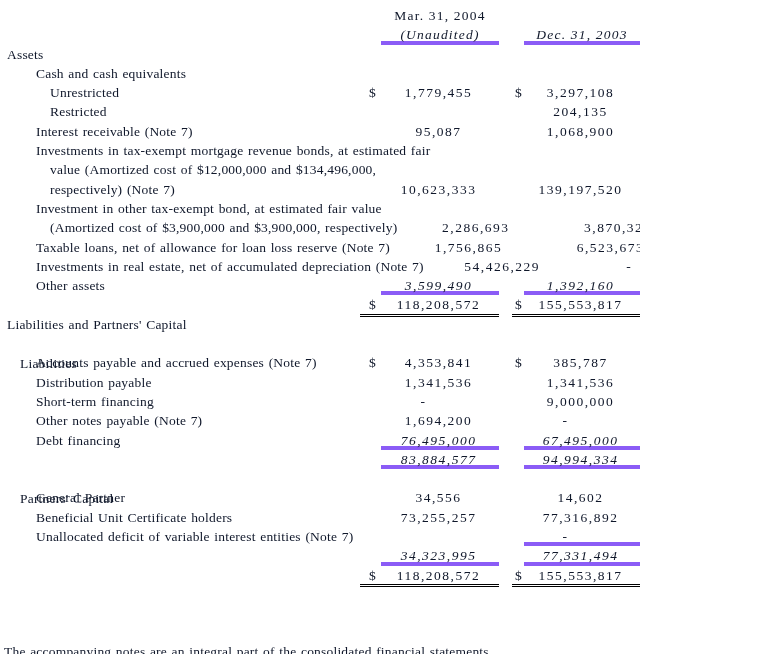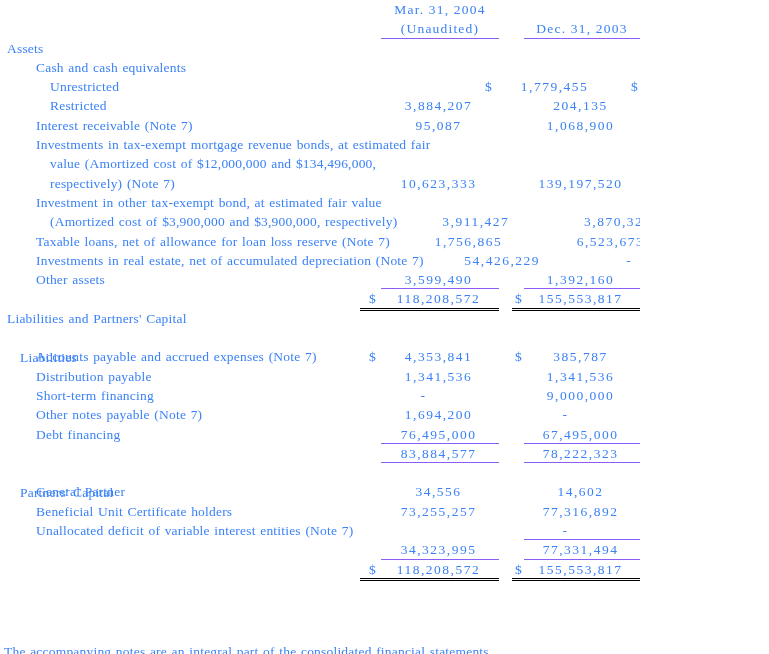--- a/index.html
+++ b/index.html
@@ -1,25 +1,25 @@
 <!DOCTYPE html>
 <html><head>
 <meta charset="utf-8">
 <style>
   html, body { margin: 0; padding: 0; background: #ffffff; }
   #page {
     position: relative;
     width: 640px;
     height: 654px;
     background: #ffffff;
-    color: #3b82f6;
+    color: #0f172a;
     font-family: "Liberation Serif", serif;
     font-size: 13.5px;
     overflow: hidden;
-    padding-top: 0;
+    padding-top: 6px;
     box-sizing: border-box;
   }
   .row {
     display: flex;
     height: 19.3px;
     line-height: 19.3px;
     box-sizing: border-box;
     white-space: nowrap;
   }
   .label { flex: 1 1 auto; overflow: visible; letter-spacing: 0.2px; word-spacing: 1px; }
@@ -29,21 +29,21 @@
   .ind3 { padding-left: 50px; }
   .cell { flex: 0 0 auto; box-sizing: border-box; }
   .c-d1 { width: 21px; padding-left: 9px; }
   .c-v1 { width: 118px; }
   .gap  { flex: 0 0 auto; width: 13px; }
   .c-d2 { width: 12px; padding-left: 3px; }
   .c-v2 { width: 116px; }
   .num  { text-align: center; padding-right: 3px; letter-spacing: 1.5px; }
   .hd   { text-align: center; letter-spacing: 1.2px; }
   .dash { padding-right: 33px; }
-  .rule-s { border-bottom: 1px solid #8b5cf6; }
+  .rule-s { border-bottom: 4px solid #8b5cf6; font-style: italic; }
   .rule-d { border-bottom: 1px solid #000; position: relative; }
   .rule-d::after {
     content: "";
     position: absolute;
     left: 0; right: 0; bottom: -3px;
     height: 1px;
     background: #000;
   }
   .footer {
     position: absolute;
@@ -95,26 +95,26 @@
     <div class="cell c-d2"></div>
     <div class="cell c-v2 num"></div>
   </div>
 
   <div class="row">
     <div class="label ind3">Unrestricted</div>
     <div class="cell c-d1">$</div>
     <div class="cell c-v1 num">1,779,455</div>
     <div class="gap"></div>
     <div class="cell c-d2">$</div>
+    <div class="cell c-v2 num">3,297,108</div>
   </div>
 
   <div class="row">
     <div class="label ind3">Restricted</div>
     <div class="cell c-d1"></div>
-    <div class="cell c-v1 num">3,884,207</div>
     <div class="gap"></div>
     <div class="cell c-d2"></div>
     <div class="cell c-v2 num">204,135</div>
   </div>
 
   <div class="row">
     <div class="label ind2">Interest receivable (Note 7)</div>
     <div class="cell c-d1"></div>
     <div class="cell c-v1 num">95,087</div>
     <div class="gap"></div>
@@ -154,21 +154,21 @@
     <div class="cell c-d1"></div>
     <div class="cell c-v1 num"></div>
     <div class="gap"></div>
     <div class="cell c-d2"></div>
     <div class="cell c-v2 num"></div>
   </div>
 
   <div class="row">
     <div class="label ind3">(Amortized cost of $3,900,000 and $3,900,000, respectively)</div>
     <div class="cell c-d1"></div>
-    <div class="cell c-v1 num">3,911,427</div>
+    <div class="cell c-v1 num">2,286,693</div>
     <div class="gap"></div>
     <div class="cell c-d2"></div>
     <div class="cell c-v2 num">3,870,321</div>
   </div>
 
   <div class="row">
     <div class="label ind2">Taxable loans, net of allowance for loan loss reserve (Note 7)</div>
     <div class="cell c-d1"></div>
     <div class="cell c-v1 num">1,756,865</div>
     <div class="gap"></div>
@@ -265,21 +265,21 @@
     <div class="cell c-d2"></div>
     <div class="cell c-v2 num rule-s">67,495,000</div>
   </div>
 
   <div class="row">
     <div class="label ind0"></div>
     <div class="cell c-d1"></div>
     <div class="cell c-v1 num rule-s">83,884,577</div>
     <div class="gap"></div>
     <div class="cell c-d2"></div>
-    <div class="cell c-v2 num rule-s">78,222,323</div>
+    <div class="cell c-v2 num rule-s">94,994,334</div>
   </div>
 
   <div class="row">
     <div class="label ind1">Partners' Capital</div>
     <div class="cell c-d1"></div>
     <div class="cell c-v1 num"></div>
     <div class="gap"></div>
     <div class="cell c-d2"></div>
     <div class="cell c-v2 num"></div>
   </div>

